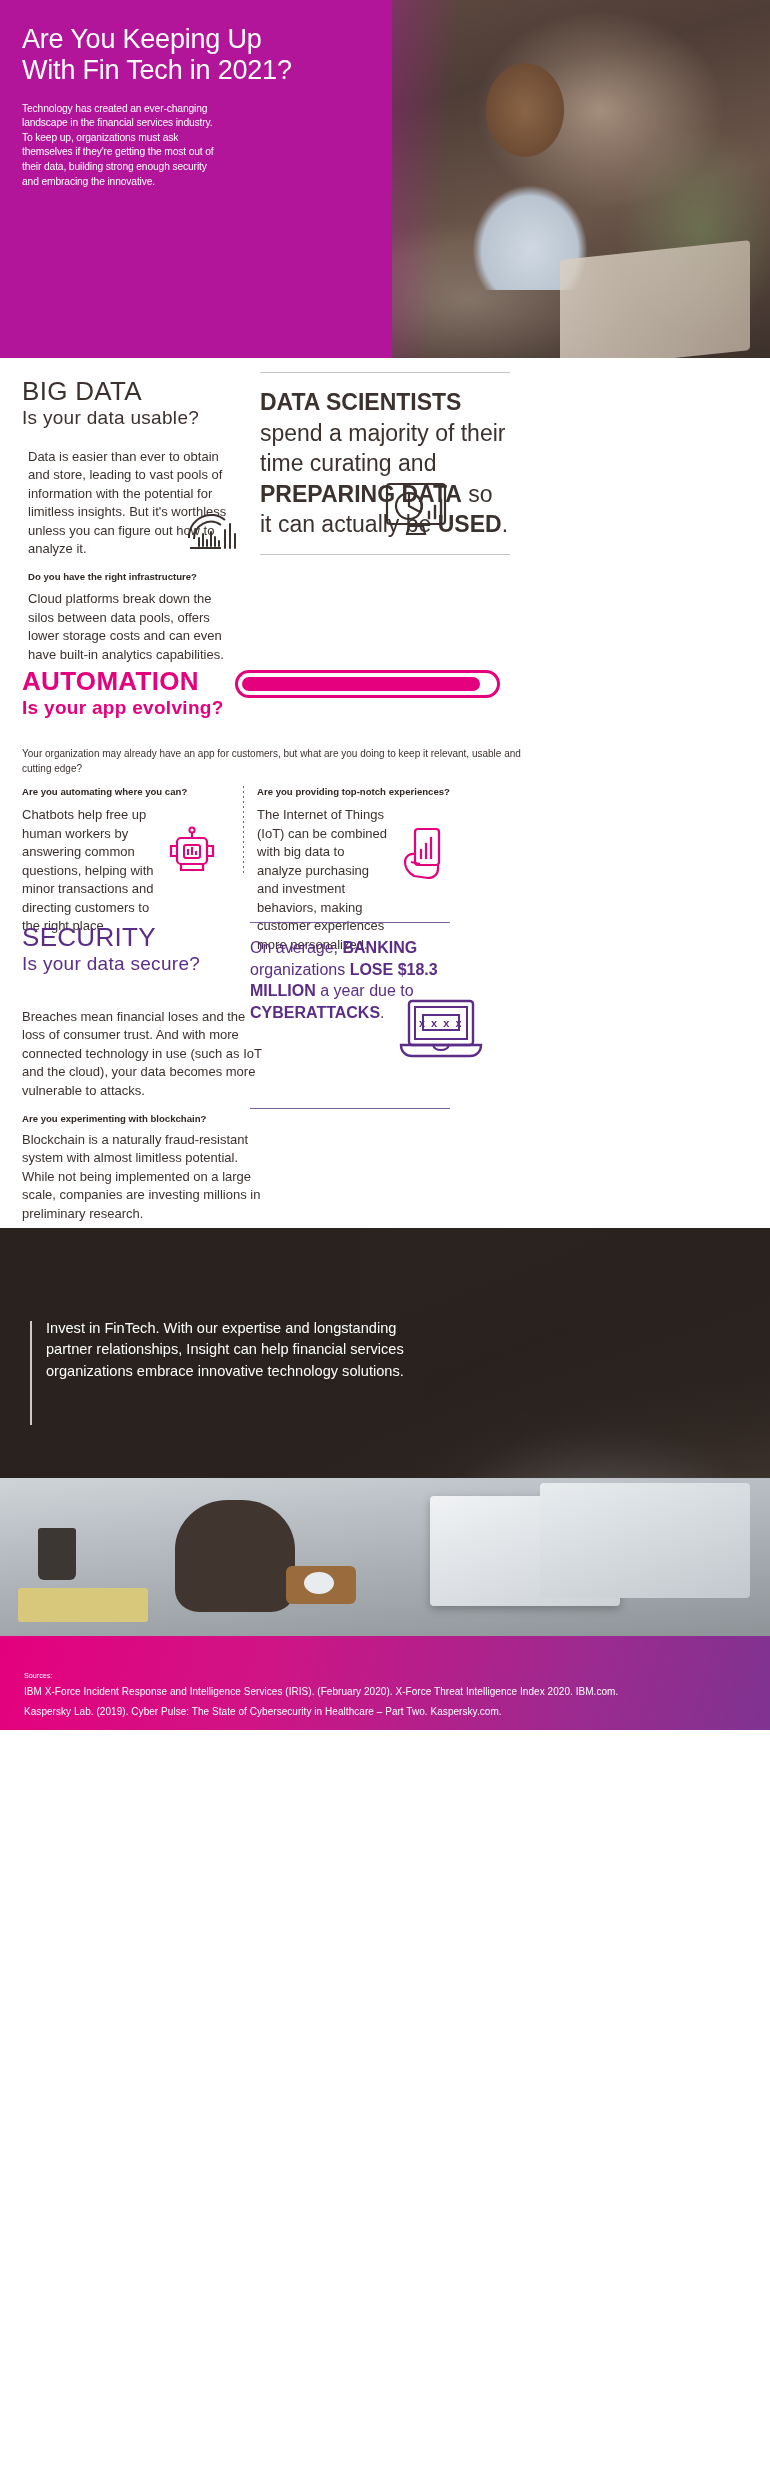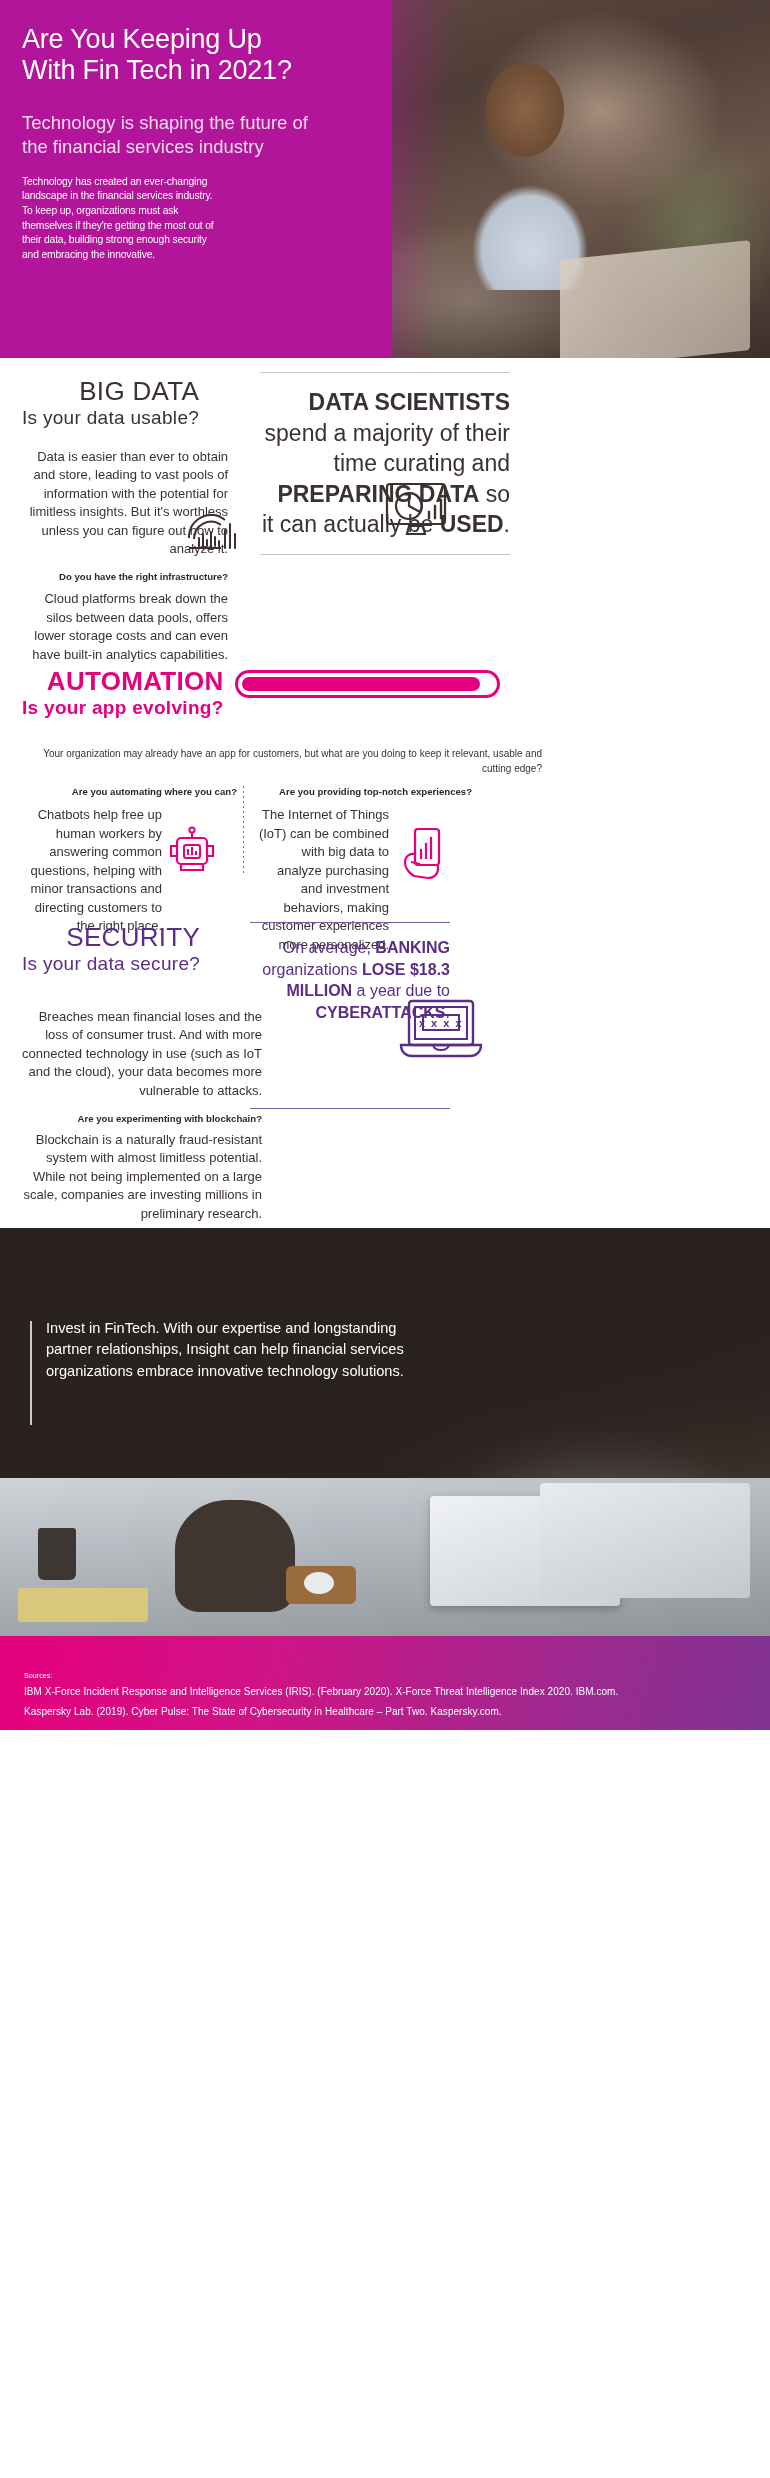--- a/index.html
+++ b/index.html
@@ -46,21 +46,21 @@
   }
   .hero-h2 {
     margin-top:24px; font-size:18.5px; line-height:1.33; font-weight:300; color:#f4dcf0;
   }
   .hero-p {
     margin-top:15px; font-size:10.3px; line-height:1.42; color:#fff; width:195px;
     font-stretch:condensed; letter-spacing:-.15px;
   }
 
   
-  .section { position:relative; padding:16px 22px;text-align:right; }
+  .section { position:relative; padding:16px 22px; }
   .rule { height:1px; background:#c9c4c1; }
   .sec-title { font-weight:300; letter-spacing:.3px; }
   .sec-title .t1 { display:block; font-size:26px; line-height:1.05; }
   .sec-title .t2 { display:block; font-size:19px; line-height:1.2; margin-top:2px;}
   .body-sm { font-size:13px; line-height:1.42; color:#3b322f; }
   .q-head { font-size:9.6px; font-weight:700; line-height:1.3; color:#2f2724; }
 
   
   .bigdata { position:relative; height:300px; }
   .bd-title { position:absolute; left:22px; top:20px; color:#3b322f; }
@@ -145,21 +145,20 @@
 </style>
 </head>
 <body>
 
 <div class="hero">
   <div class="hero-photo"></div>
   <div class="hero-overlay"></div>
   <div class="hero-overlay-fade"></div>
   <div class="hero-inner">
     <div class="hero-h1">Are You Keeping Up With Fin Tech in 2021?</div>
-    <div class="hero-h2">Technology is shaping the future of the financial services industry</div>
     <div class="hero-p">Technology has created an ever-changing landscape in the financial services industry. To keep up, organizations must ask themselves if they're getting the most out of their data, building strong enough security and embracing the innovative.</div>
   </div>
 </div>
 
 <div class="section bigdata">
 
   <div class="bd-title sec-title">
     <span class="t1">BIG DATA</span>
     <span class="t2">Is your data usable?</span>
   </div>

